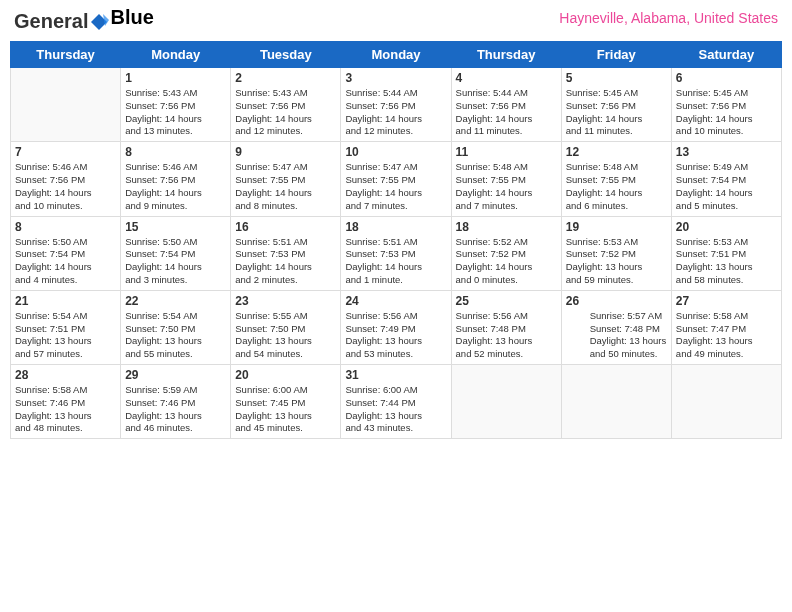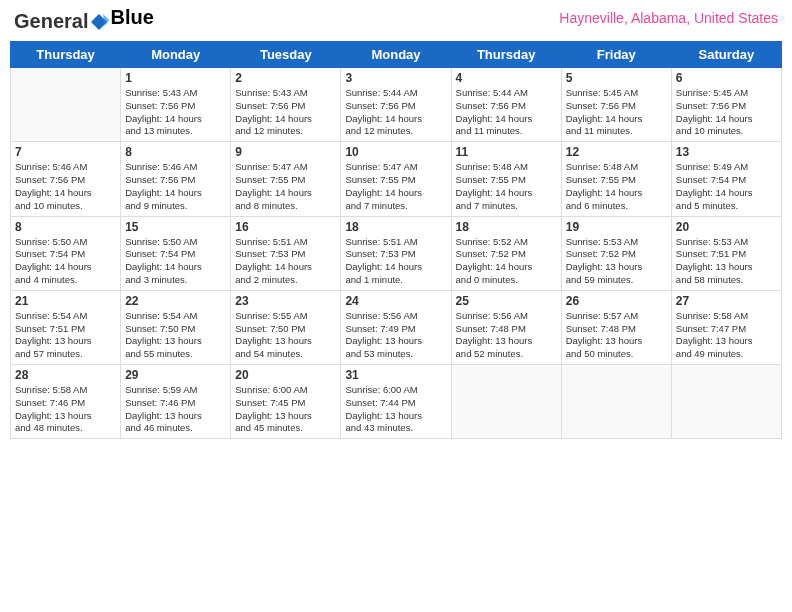--- a/index.html
+++ b/index.html
@@ -284,21 +284,21 @@
         </td>
         <td>
           <span class="day-num">25</span>
           <div class="day-info" style="white-space: pre-line;">Sunrise: 5:56 AM
 Sunset: 7:48 PM
 Daylight: 13 hours
 and 52 minutes.</div>
         </td>
         <td>
           <span class="day-num">26</span>
-          <div class="day-info" style="white-space: pre-line;">Sunrise: 5:57 AM
+          <div class="day-info" style="white-space: pre-line; margin-left: 24px;">Sunrise: 5:57 AM
 Sunset: 7:48 PM
 Daylight: 13 hours
 and 50 minutes.</div>
         </td>
         <td>
           <span class="day-num">27</span>
           <div class="day-info" style="white-space: pre-line;">Sunrise: 5:58 AM
 Sunset: 7:47 PM
 Daylight: 13 hours
 and 49 minutes.</div>

